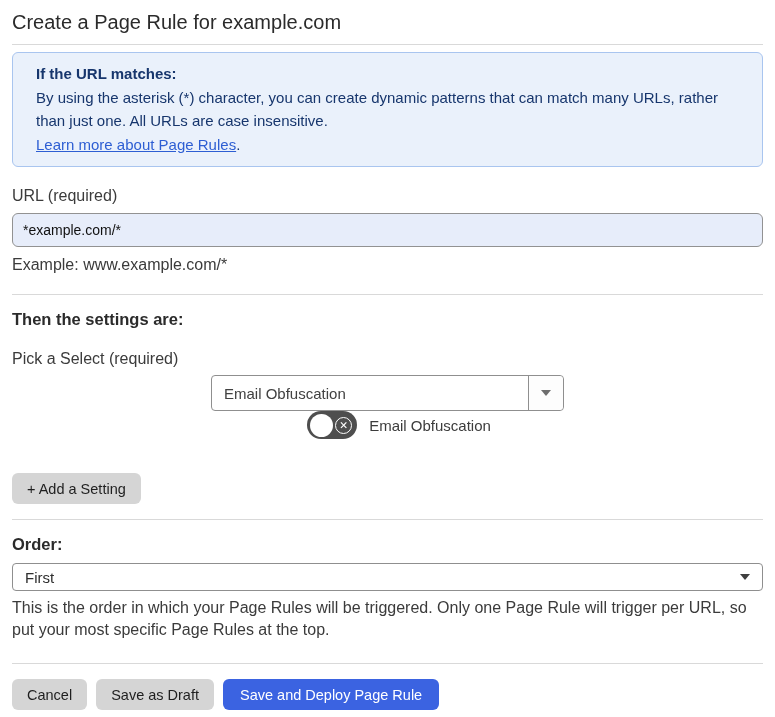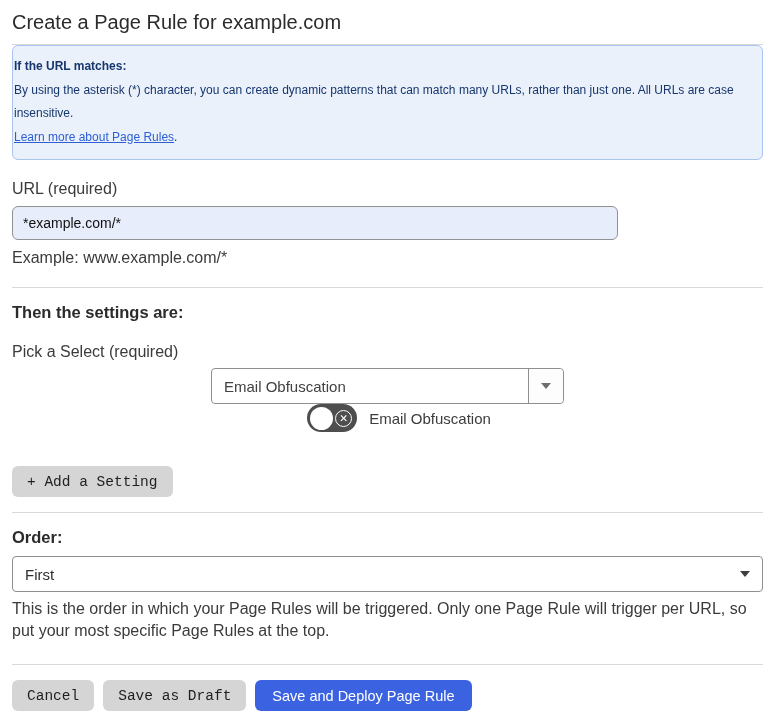--- a/index.html
+++ b/index.html
@@ -19,32 +19,33 @@
   body{
     width:775px;height:717px;overflow:hidden;
     font-family:"Liberation Sans","DejaVu Sans",sans-serif;
     color:#2e2e2e;
   }
   .page{padding:10px 12px 16px 12px;width:775px;}
   h1.page-title{font-size:20px;font-weight:400;color:#2b2b2b;line-height:24px;}
   .divider{border:none;border-top:1px solid var(--divider);height:0;width:100%;}
   .divider.d1{margin-top:10px;}
   .info-box{
+    margin-top:7px;
     background:var(--info-bg);
     border:1px solid var(--info-border);
     border-radius:6px;
-    padding:9px 17px 10px 1px;
+    padding:9px 17px 10px 23px;
     color:var(--info-text);
-    font-size:12px;line-height:23.5px;
+    font-size:15px;line-height:23.5px;
   }
   .info-heading{font-weight:700;}
   .info-link{color:var(--link-blue);text-decoration:underline;cursor:pointer;}
   .field-label{display:block;font-size:16px;color:#3b3b3b;margin-top:20px;}
   .url-input{
-    display:block;margin-top:8px;width:606px;height:31px;
+    display:block;margin-top:8px;width:751px;height:31px;
     background:var(--input-bg);
     border:1px solid var(--field-border);
     border-radius:6px;
     padding:16px 10px;font-size:14px;color:#111;
     font-family:"Liberation Sans","DejaVu Sans",sans-serif;
     outline:none;
   }
   .helper{font-size:16px;color:#3b3b3b;margin-top:7px;line-height:22px;}
   .divider.d2{margin-top:18px;}
   h2.section-heading{font-size:16.5px;font-weight:700;color:#2b2b2b;margin-top:13px;line-height:22px;}
@@ -70,27 +71,27 @@
   .knob{width:23px;height:23px;border-radius:50%;background:#fff;}
   .x-circle{
     width:17px;height:17px;border-radius:50%;border:1.6px solid #fff;
     color:#fff;font-size:10.5px;display:flex;align-items:center;justify-content:center;
     margin-right:2px;flex:none;
   }
   .toggle-label{margin-left:12px;font-size:15px;color:#3c3c3c;}
   .gray-btn{
     background:var(--button-gray);border:none;border-radius:6px;height:31px;
     font-size:14.5px;color:#1f1f1f;padding:0 15px;cursor:pointer;
-    font-family:Liberation Mono, monospace;
+    font-family:Liberation Sans, sans-serif;
   }
   .add-setting{margin-top:34px;display:inline-block;}
   .divider.d3{margin-top:15px;}
   .order-label{margin-top:24px;}
   .select{
-    margin-top:8px;width:751px;height:36px;background:#fff;
+    margin-top:8px;width:751px;height:28px;background:#fff;
     border:1px solid #8f8f8f;border-radius:4px;
     display:flex;align-items:center;justify-content:space-between;
     padding:0 12px;font-size:15px;color:#2e2e2e;cursor:pointer;
   }
   .order-helper{margin-top:6px;max-width:740px;}
   .divider.d4{margin-top:22px;}
   .footer{margin-top:15px;display:flex;align-items:center;gap:9px;}
   .blue-btn{
     background:var(--accent-blue);border:none;border-radius:6px;height:31px;
     font-size:14.5px;color:#fff;padding:0 17px;cursor:pointer;

